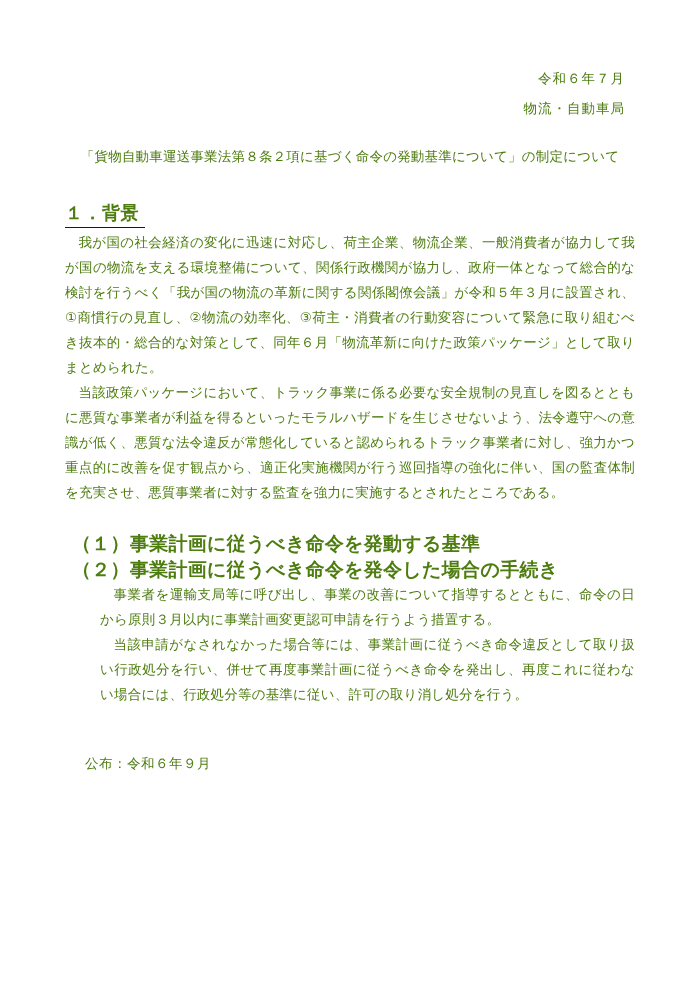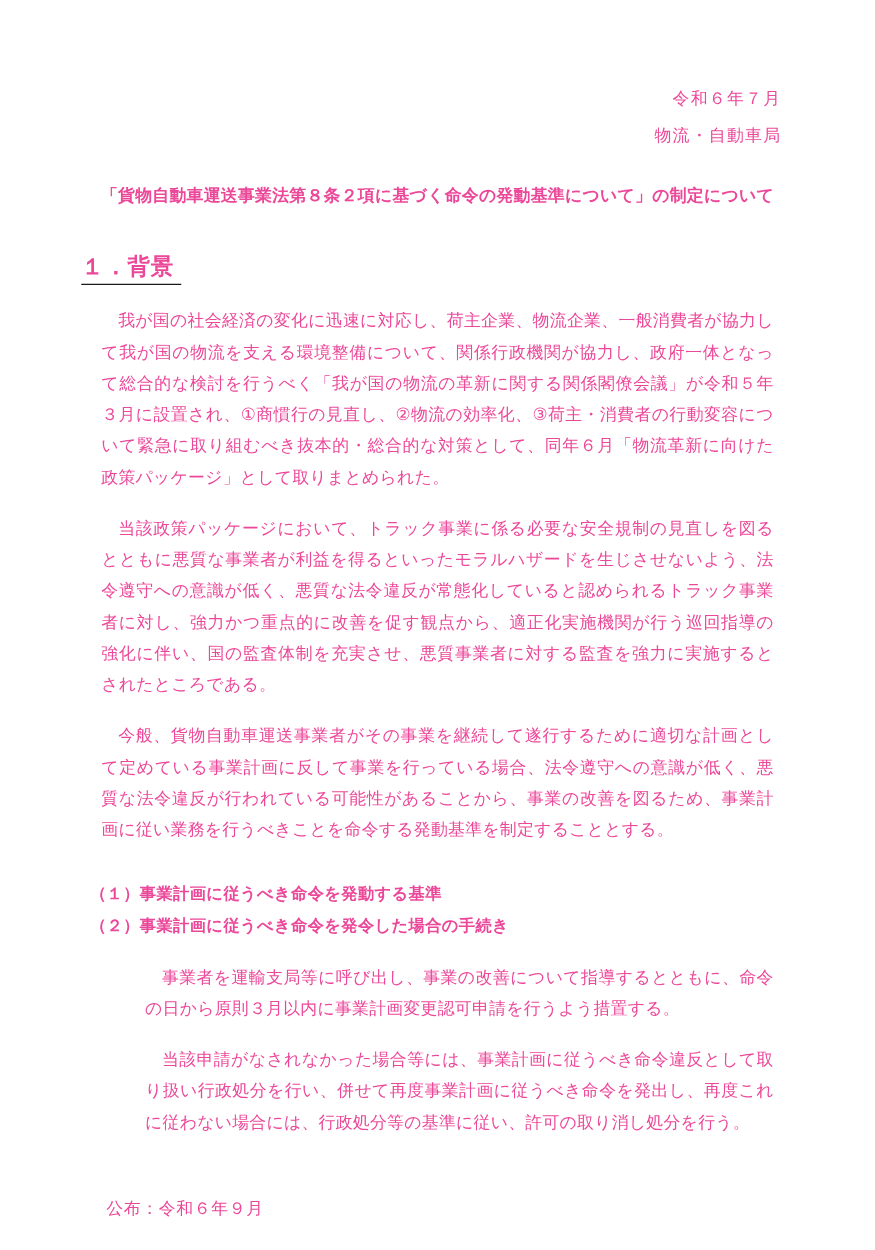--- a/index.html
+++ b/index.html
@@ -7,36 +7,36 @@
     padding: 0;
     background: #ffffff;
   }
   .page {
     position: relative;
     width: 700px;
     height: 1000px;
     box-sizing: border-box;
     padding: 0 65px;
     background: #ffffff;
-    color: #ec4899;
+    color: #4d7c0f;
     font-family: "Liberation Sans", "DejaVu Sans", sans-serif;
     overflow: hidden;
   }
   .doc-header {
     margin-top: 64px;
     padding-right: 10px;
     text-align: right;
     font-size: 13.5px;
     line-height: 30px;
     letter-spacing: 1px;
   }
   .doc-title {
     margin-top: 22px;
     text-align: center;
-    font-weight: bold;
+    font-weight: normal;
     font-size: 13.5px;
     line-height: 22px;
     letter-spacing: 0.2px;
   }
   .section { margin: 0; }
   .sec1 { margin-top: 32px; }
   .sec2 { margin-top: 26px; }
   .sec3 { margin-top: 42px; }
   .sec-heading {
     font-size: 18px;
@@ -46,31 +46,31 @@
   }
   .sec-heading .underlined {
     display: inline-block;
     border-bottom: 1.5px solid #1a1a1a;
     padding-right: 6px;
     padding-bottom: 1px;
   }
   .sec-body { margin-top: 2px; }
   .sec-body p,
   .sub-body p {
-    margin: 16px;
+    margin: 0;
     font-size: 13.5px;
     line-height: 25px;
     text-indent: 1em;
     text-align: justify;
     word-break: break-all;
     letter-spacing: 0.2px;
   }
   .sub-heading {
     margin: 1px 0 0 7px;
-    font-size: 13px;
+    font-size: 19px;
     font-weight: bold;
     line-height: 25px;
     letter-spacing: 0.3px;
   }
   .sub-body { margin-left: 35px; }
   .schedule { margin: 4px 0 0 20px; }
   .schedule-item {
     font-size: 13.5px;
     line-height: 29px;
     letter-spacing: 0.5px;
@@ -88,21 +88,20 @@
 
   <div class="doc-title">「貨物自動車運送事業法第８条２項に基づく命令の発動基準について」の制定について</div>
 
   <div class="section sec1">
     <div class="sec-heading">
       <span class="underlined">１．背景</span>
     </div>
     <div class="sec-body">
       <p>我が国の社会経済の変化に迅速に対応し、荷主企業、物流企業、一般消費者が協力して我が国の物流を支える環境整備について、関係行政機関が協力し、政府一体となって総合的な検討を行うべく「我が国の物流の革新に関する関係閣僚会議」が令和５年３月に設置され、①商慣行の見直し、②物流の効率化、③荷主・消費者の行動変容について緊急に取り組むべき抜本的・総合的な対策として、同年６月「物流革新に向けた政策パッケージ」として取りまとめられた。</p>
       <p>当該政策パッケージにおいて、トラック事業に係る必要な安全規制の見直しを図るとともに悪質な事業者が利益を得るといったモラルハザードを生じさせないよう、法令遵守への意識が低く、悪質な法令違反が常態化していると認められるトラック事業者に対し、強力かつ重点的に改善を促す観点から、適正化実施機関が行う巡回指導の強化に伴い、国の監査体制を充実させ、悪質事業者に対する監査を強力に実施するとされたところである。</p>
-      <p>今般、貨物自動車運送事業者がその事業を継続して遂行するために適切な計画として定めている事業計画に反して事業を行っている場合、法令遵守への意識が低く、悪質な法令違反が行われている可能性があることから、事業の改善を図るため、事業計画に従い業務を行うべきことを命令する発動基準を制定することとする。</p>
     </div>
   </div>
 
   <div class="section sec2">
     <div>
       <div class="sub-heading">（１）事業計画に従うべき命令を発動する基準</div>
     </div>
     <div>
       <div class="sub-heading">（２）事業計画に従うべき命令を発令した場合の手続き</div>
       <div class="sub-body">

